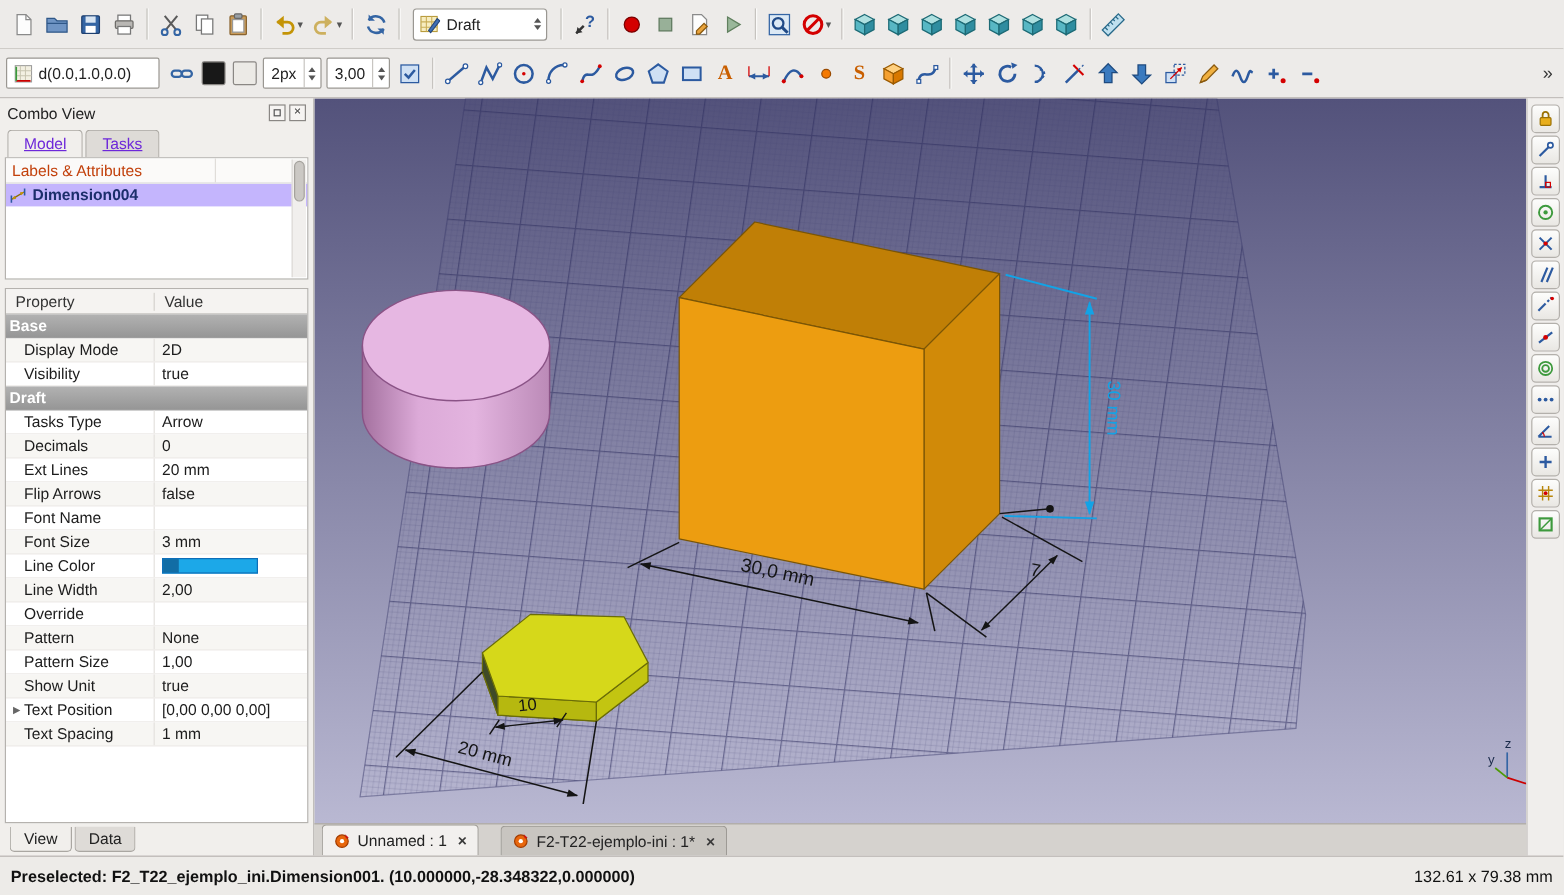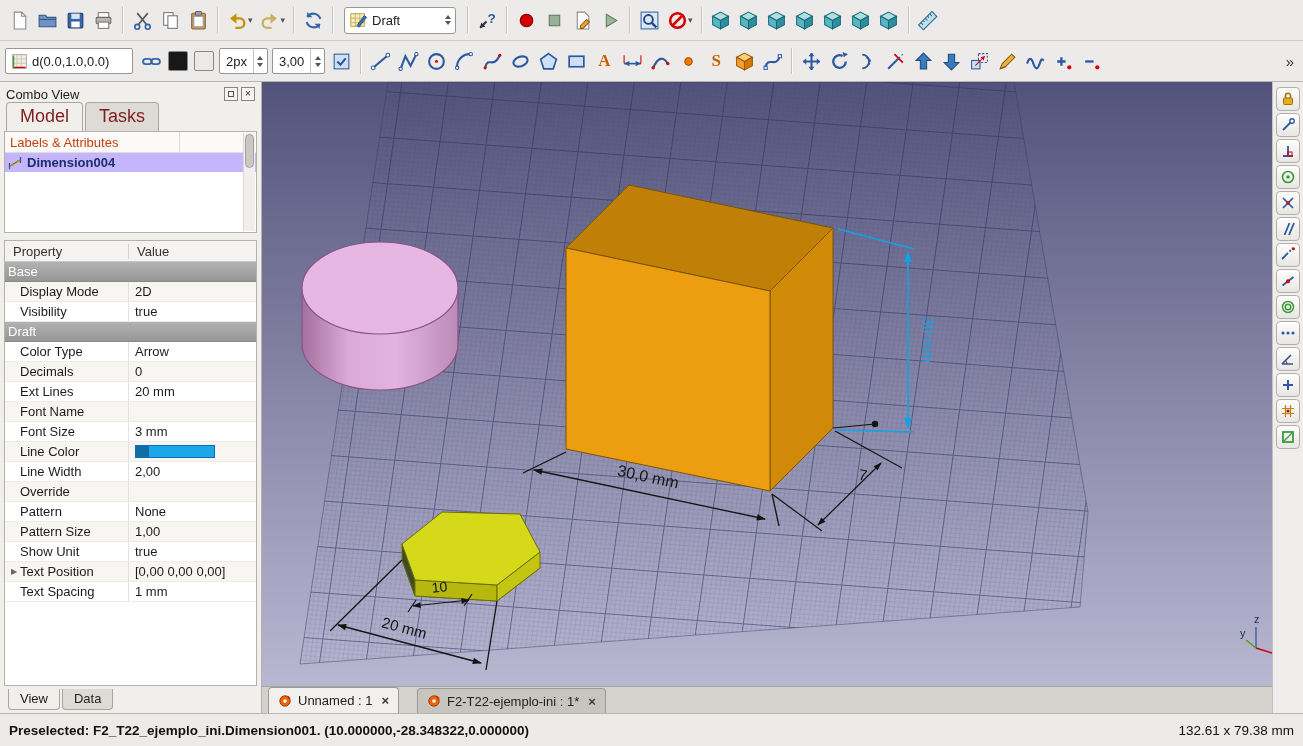--- a/index.html
+++ b/index.html
@@ -32,21 +32,21 @@
   
   .main { display:flex; height:631px; flex:none; }
 
   
   .left { width:262px; flex:none; background:#f1efec; border-right:1px solid #b5b2ae; display:flex; flex-direction:column; padding:0 4px; }
   .cv-head { height:24px; display:flex; align-items:center; padding:0 2px; font-size:13px; color:#222; flex:none; }
   .wbtns { margin-left:auto; display:flex; gap:3px; }
   .wbtn { width:14px; height:14px; border:1px solid #8a8784; background:#f6f4f2; font-size:10px; line-height:12px; text-align:center; color:#333; }
   .wbtn .sq { display:block; width:6px; height:6px; border:1px solid #555; margin:3px auto; }
   .cv-tabs { height:25px; display:flex; align-items:flex-end; padding-left:2px; gap:2px; flex:none; }
-  .cvtab { padding:3px 13px 4px; font-size:18px; color:#7f1d1d; background:#dedbd7; border:1px solid #aaa7a2; border-bottom:none; border-radius:4px 4px 0 0; }
+  .cvtab { padding:3px 13px 4px; font-size:13px; color:#6d28d9; background:#dedbd7; border:1px solid #aaa7a2; border-bottom:none; border-radius:4px 4px 0 0;text-decoration:underline; }
   .cvtab.active { background:#f1efec; position:relative; top:1px; padding-bottom:5px; }
 
   .tree-box { height:102px; background:#fff; border:1px solid #b5b2ae; margin-bottom:7px; position:relative; flex:none; }
   .tree-colhead { height:21px; line-height:21px; padding-left:5px; border-bottom:1px solid #ddd; font-size:13px; color:#c2410c; background:#fbfaf9; position:relative; }
   .tree-colhead::after { content:""; position:absolute; right:76px; top:0; bottom:0; width:1px; background:#e0ddd9; }
   .titem { display:flex; align-items:center; height:19px; padding-left:3px; font-size:13px; color:#1a1a1a; }
   .ticon { width:14px; height:14px; margin-right:5px; flex:none; }
   .titem.sel { background:#c4b5fd; }
   .titem.sel .tlabel { color:#1c2e6b; font-weight:bold; }
   .tree-scroll { position:absolute; top:1px; right:1px; bottom:1px; width:12px; background:#f1efed; border-left:1px solid #dcdad6; }
@@ -56,21 +56,21 @@
   .phead { display:flex; height:21px; align-items:center; background:#f5f3f1; border-bottom:1px solid #c9c6c2; font-size:13px; color:#333; }
   .ph1 { width:124px; padding-left:8px; border-right:1px solid #d5d2ce; }
   .ph2 { padding-left:8px; }
   .prow { display:flex; height:20px; align-items:center; border-bottom:1px solid #eeece9; font-size:13px; }
   .pbody > .prow:nth-child(even) { background:#f7f6f3; }
   .pc { display:flex; align-items:center; height:100%; }
   .pl { width:124px; flex:none; border-right:1px solid #e4e2de; padding-left:3px; color:#1c1c1c; }
   .exp { width:12px; font-size:8px; color:#666; font-style:normal; flex:none; text-align:center; }
   .pv { padding-left:6px; color:#1c1c1c; flex:1; }
   .prow.group { background:linear-gradient(#b2b2b2,#969696) !important; border-bottom:1px solid #8a8a8a; }
-  .prow.group .pl { border-right:none; color:#fff; font-weight:normal; width:auto; }
+  .prow.group .pl { border-right:none; color:#fff; font-weight:bold; width:auto; }
   .csw { display:none; width:80px; height:13px; border:1px solid #0d6eb8; position:relative; margin-right:4px; }
   .csw::after { content:""; position:absolute; left:0; top:0; bottom:0; width:13px; background:rgba(0,0,40,.35); }
 
   .vd-tabs { height:24px; display:flex; align-items:flex-start; padding-left:4px; gap:2px; flex:none; }
   .vdtab { padding:2px 11px 3px; font-size:13px; color:#222; background:#dedbd7; border:1px solid #aaa7a2; border-top:none; border-radius:0 0 4px 4px; }
   .vdtab.active { background:#f1efec; }
 
   
   .center { flex:1; display:flex; flex-direction:column; min-width:0; }
   .viewport { display:block; width:1010px; height:604px; flex:none; }
@@ -697,21 +697,21 @@
               </span>
               <span class="pc pv">
                 <span></span>
               </span>
             </div>
 
 
             <div class="prow">
               <span class="pc pl">
                 <i class="exp"></i>
-                <span>Color Type</span>
+                <span>Tasks Type</span>
               </span>
               <span class="pc pv">
                 <span>Arrow</span>
               </span>
             </div>
 
             <div class="prow">
               <span class="pc pl">
                 <i class="exp"></i>
                 <span>Decimals</span>
@@ -724,20 +724,29 @@
             <div class="prow">
               <span class="pc pl">
                 <i class="exp"></i>
                 <span>Ext Lines</span>
               </span>
               <span class="pc pv">
                 <span>20 mm</span>
               </span>
             </div>
 
+            <div class="prow">
+              <span class="pc pl">
+                <i class="exp"></i>
+                <span>Flip Arrows</span>
+              </span>
+              <span class="pc pv">
+                <span>false</span>
+              </span>
+            </div>
 
             <div class="prow">
               <span class="pc pl">
                 <i class="exp"></i>
                 <span>Font Name</span>
               </span>
               <span class="pc pv">
                 <span></span>
               </span>
             </div>

